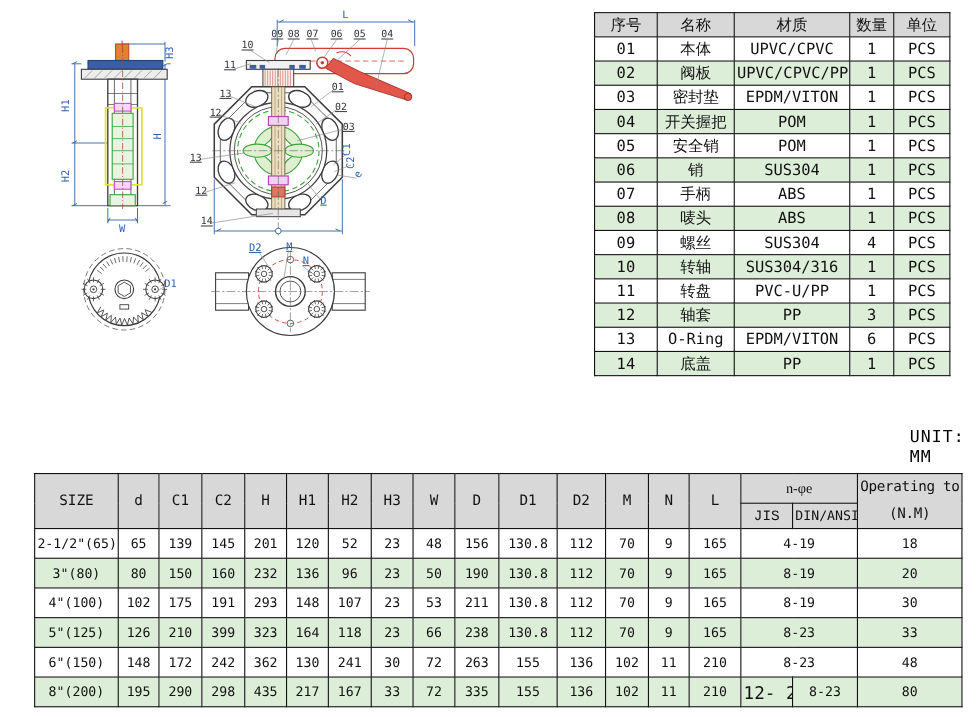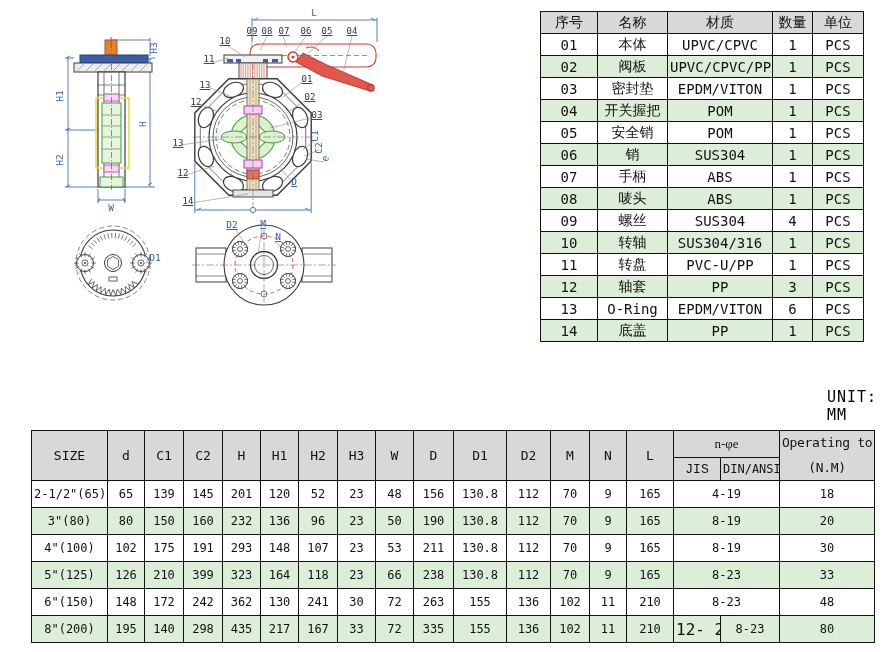--- a/index.html
+++ b/index.html
@@ -626,21 +626,21 @@
         <td>136</td>
         <td>102</td>
         <td>11</td>
         <td>210</td>
         <td colspan="2">8-23</td>
         <td>48</td>
       </tr>
       <tr class="alt">
         <td>8"(200)</td>
         <td>195</td>
-        <td>140</td>
+        <td>290</td>
         <td>298</td>
         <td>435</td>
         <td>217</td>
         <td>167</td>
         <td>33</td>
         <td>72</td>
         <td>335</td>
         <td>155</td>
         <td>136</td>
         <td>102</td>

